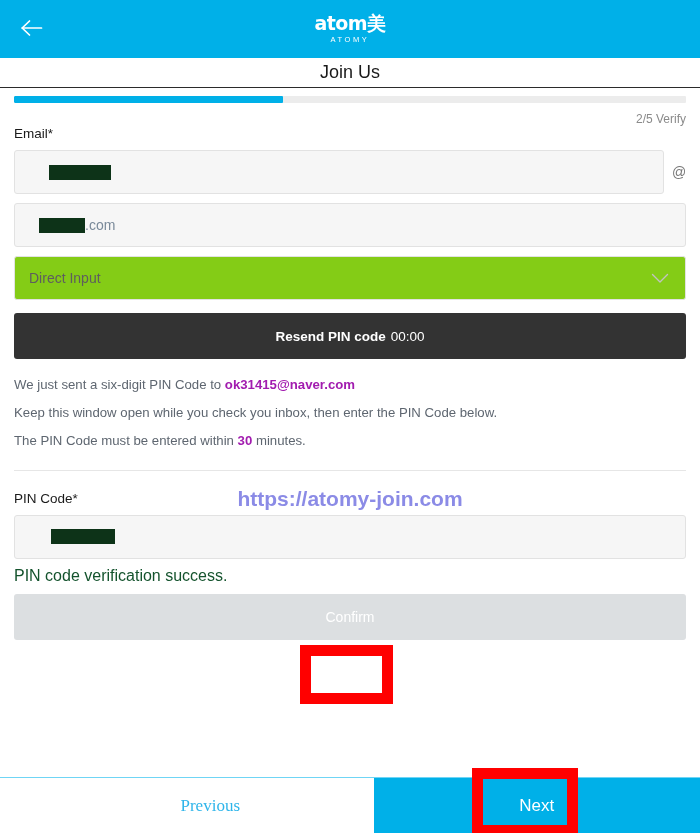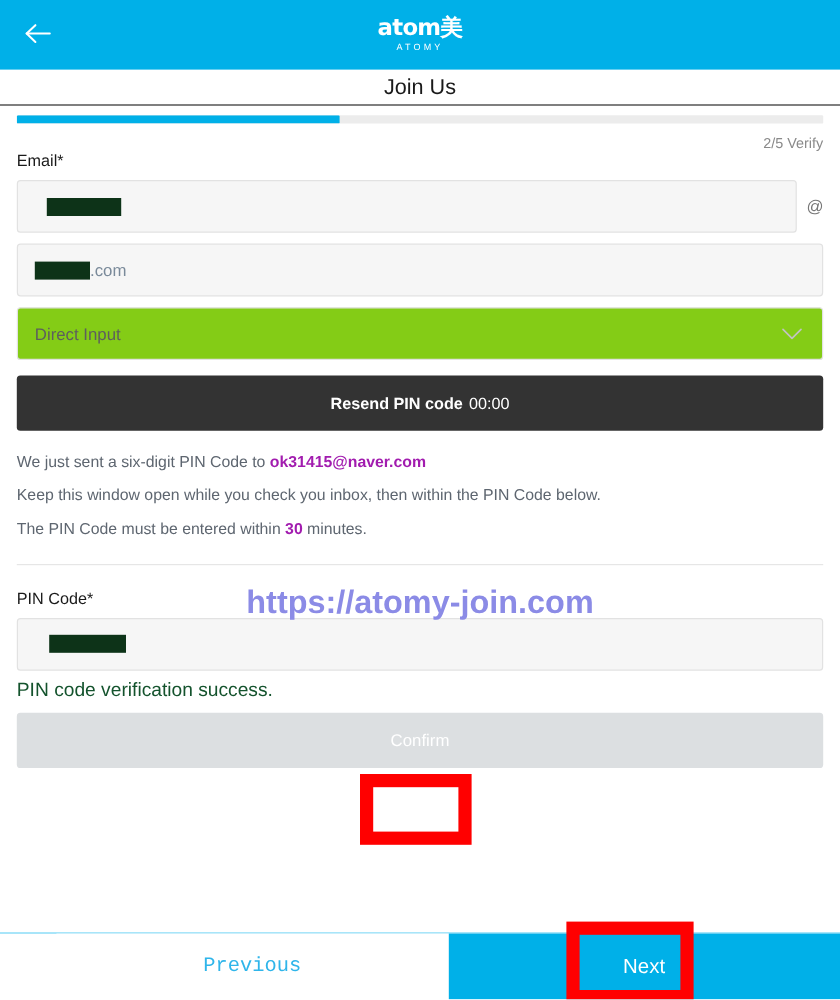--- a/index.html
+++ b/index.html
@@ -131,21 +131,21 @@
     margin-bottom: 9px;
   }
   .text-input {
     flex: 1;
     height: 44px;
     background: #f6f6f6;
     border: 1px solid #e2e2e2;
     border-radius: 3px;
     display: flex;
     align-items: center;
-    padding: 0 14px;
+    padding: 0 24px;
     font-size: 14px;
     color: #333;
     position: relative;
     overflow: hidden;
   }
   .at-sign {
     width: 14px;
     text-align: center;
     color: #777;
     font-size: 14px;
@@ -227,21 +227,21 @@
     margin-top: 22px;
   }
 
   
   .watermark {
     position: absolute;
     left: 0;
     right: 0;
     top: 487px;
     text-align: center;
-    font-size: 27px;
+    font-size: 21px;
     font-weight: 700;
     color: #8b8be6;
     letter-spacing: 0px;
     pointer-events: none;
     user-select: none;
     z-index: 20;
     font-family: "Liberation Sans", sans-serif;
   }
 
   
@@ -304,21 +304,21 @@
     width: 350px;
     height: 100%;
     background: #ffffff;
     border: none;
     color: #2fb5ea;
     font-size: 17px;
     display: flex;
     align-items: center;
     justify-content: center;
     cursor: pointer;
-    font-family: Liberation Mono, monospace;
+    font-family: Liberation Serif, serif;
     margin-left: 47px;
   }
   .btn-next {
     width: 350px;
     height: 100%;
     background: #00b0e8;
     border: none;
     color: #ffffff;
     font-size: 17px;
     display: flex;
@@ -389,21 +389,21 @@
       </span>
     </div>
 
     <button class="resend-btn">
       <span>Resend PIN code</span>
       <span class="resend-timer">00:00</span>
     </button>
 
     <div class="info-block">
       <div class="info-line"><span>We just sent a six-digit PIN Code to </span><span class="info-strong">ok31415@naver.com</span></div>
-      <div class="info-line">Keep this window open while you check you inbox, then within the PIN Code below.</div>
+      <div class="info-line">Keep this window open while you check you inbox, then enter the PIN Code below.</div>
       <div class="info-line"><span>The PIN Code must be entered within </span><span class="info-strong">30</span><span> minutes.</span></div>
     </div>
 
     <div class="divider"></div>
 
     <div class="pin-section">
       <div class="field-label">PIN Code*</div>
       <div class="text-input">
         <span class="redaction redact-pin" style="background: rgb(13, 51, 24);"></span>
       </div>

